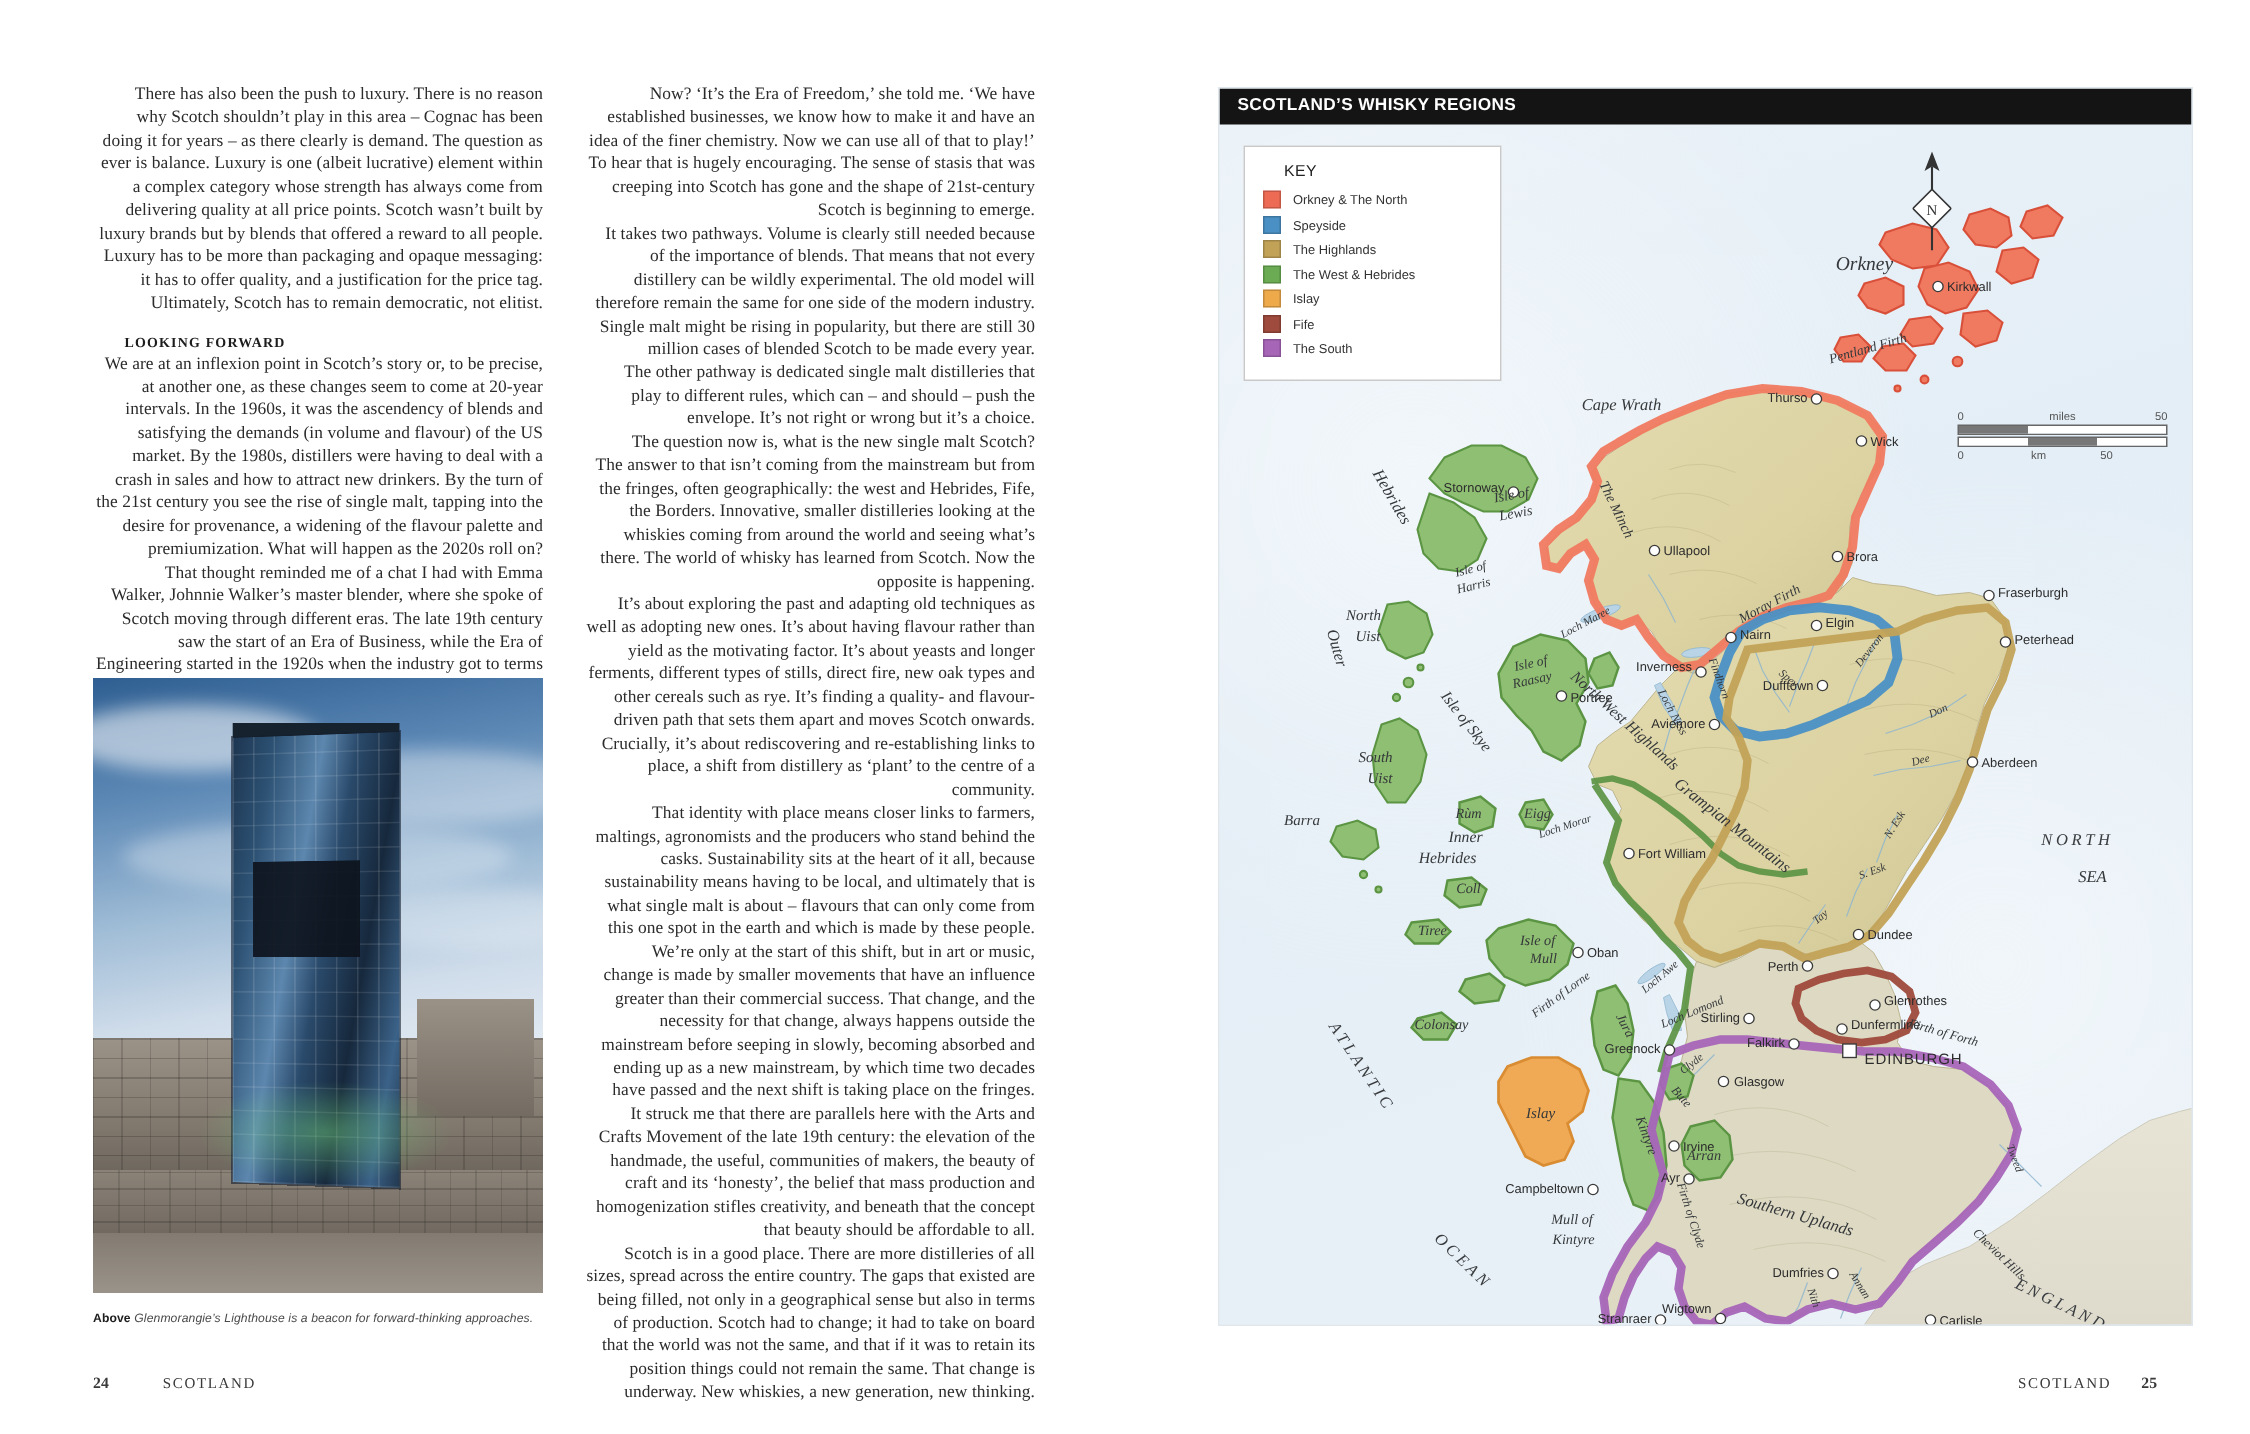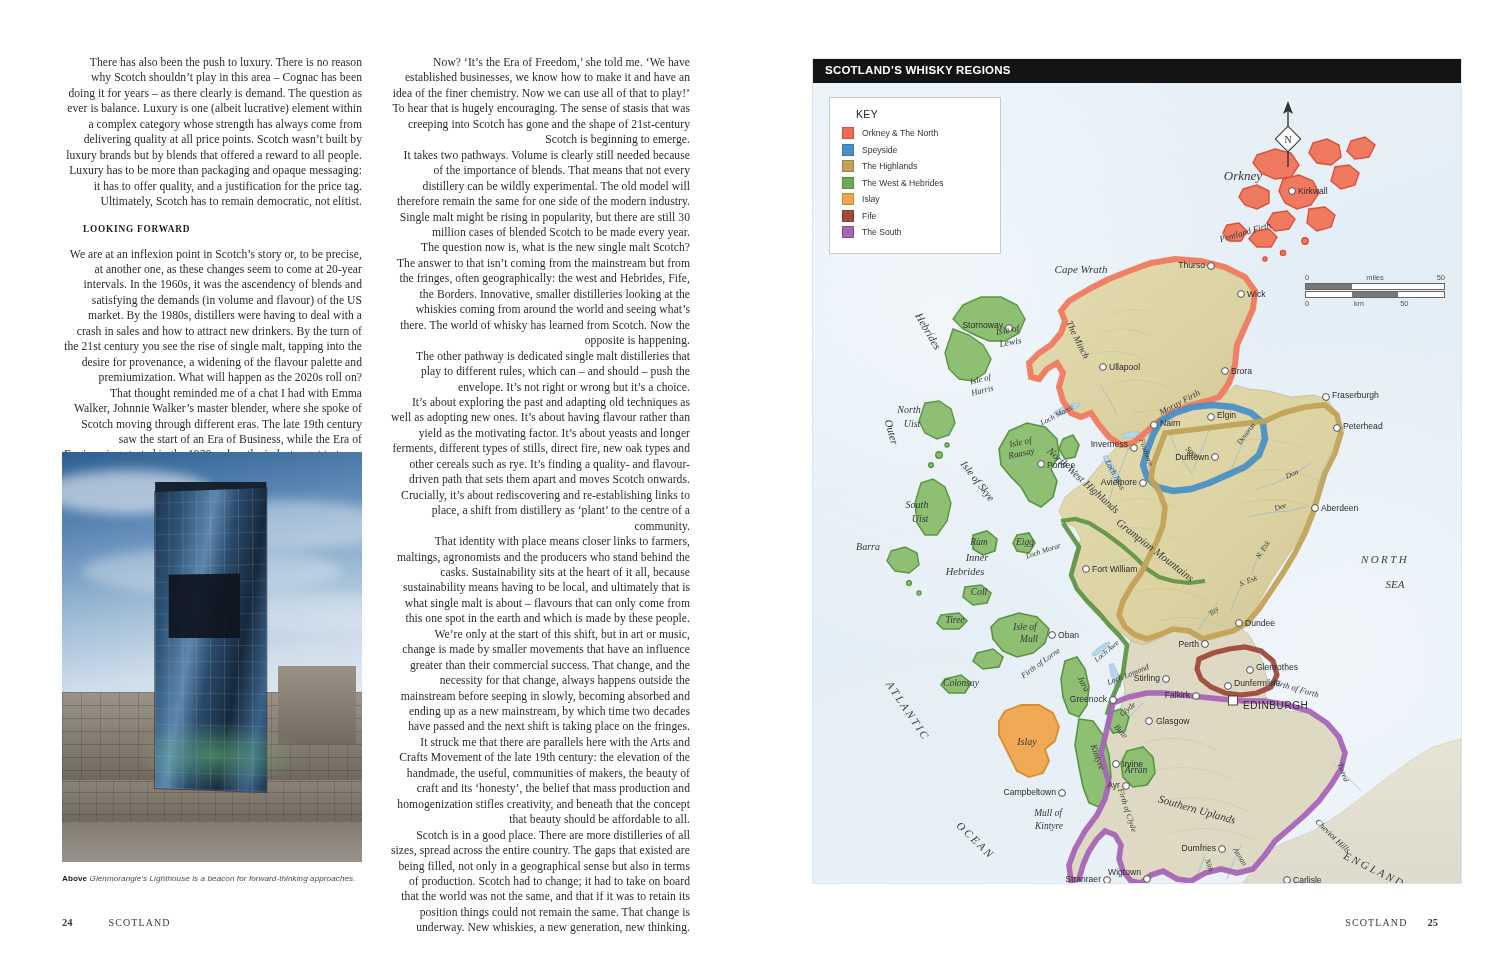--- a/index.html
+++ b/index.html
@@ -22,21 +22,21 @@
     font-family:"Liberation Serif", serif;
     font-size:11.6px;
     line-height:15.45px;
     color:#2b2b2b;
     text-indent:13px;
     text-align:right;
     letter-spacing:.005em;
   }
   .col p.noindent{text-indent:0;}
   h2.section-head{
-    margin:14px 0 13px 0;
+    margin:14px 0 1px 0;
     font-family:"Liberation Serif", serif;
     font-size:9.3px;
     letter-spacing:.085em;
     font-weight:700;
     color:#1d1d1d;
     text-transform:uppercase;
     padding-left:21px;
   }
 
   
@@ -136,22 +136,22 @@
     <div class="col col-1">
       <p>There has also been the push to luxury. There is no reason why Scotch shouldn’t play in this area – Cognac has been doing it for years – as there clearly is demand. The question as ever is balance. Luxury is one (albeit lucrative) element within a complex category whose strength has always come from delivering quality at all price points. Scotch wasn’t built by luxury brands but by blends that offered a reward to all people. Luxury has to be more than packaging and opaque messaging: it has to offer quality, and a justification for the price tag. Ultimately, Scotch has to remain democratic, not elitist.</p>
       <h2 class="section-head">LOOKING FORWARD</h2>
       <p class="noindent">We are at an inflexion point in Scotch’s story or, to be precise, at another one, as these changes seem to come at 20-year intervals. In the 1960s, it was the ascendency of blends and satisfying the demands (in volume and flavour) of the US market. By the 1980s, distillers were having to deal with a crash in sales and how to attract new drinkers. By the turn of the 21st century you see the rise of single malt, tapping into the desire for provenance, a widening of the flavour palette and premiumization. What will happen as the 2020s roll on?</p>
       <p>That thought reminded me of a chat I had with Emma Walker, Johnnie Walker’s master blender, where she spoke of Scotch moving through different eras. The late 19th century saw the start of an Era of Business, while the Era of Engineering started in the 1920s when the industry got to terms with how to make whisky at scale. The Era of Science started in the 1970s as the secrets of whisky were explored.</p>
     </div>
 
     <div class="col col-2">
       <p>Now? ‘It’s the Era of Freedom,’ she told me. ‘We have established businesses, we know how to make it and have an idea of the finer chemistry. Now we can use all of that to play!’ To hear that is hugely encouraging. The sense of stasis that was creeping into Scotch has gone and the shape of 21st-century Scotch is beginning to emerge.</p>
       <p>It takes two pathways. Volume is clearly still needed because of the importance of blends. That means that not every distillery can be wildly experimental. The old model will therefore remain the same for one side of the modern industry. Single malt might be rising in popularity, but there are still 30 million cases of blended Scotch to be made every year.</p>
+      <p>The other pathway is dedicated single malt distilleries that play to different rules, which can – and should – push the envelope. It’s not right or wrong but it’s a choice.</p>
       <p>The question now is, what is the new single malt Scotch? The answer to that isn’t coming from the mainstream but from the fringes, often geographically: the west and Hebrides, Fife, the Borders. Innovative, smaller distilleries looking at the whiskies coming from around the world and seeing what’s there. The world of whisky has learned from Scotch. Now the opposite is happening.</p>
-      <p>The other pathway is dedicated single malt distilleries that play to different rules, which can – and should – push the envelope. It’s not right or wrong but it’s a choice.</p>
       <p>It’s about exploring the past and adapting old techniques as well as adopting new ones. It’s about having flavour rather than yield as the motivating factor. It’s about yeasts and longer ferments, different types of stills, direct fire, new oak types and other cereals such as rye. It’s finding a quality- and flavour-driven path that sets them apart and moves Scotch onwards. Crucially, it’s about rediscovering and re-establishing links to place, a shift from distillery as ‘plant’ to the centre of a community.</p>
       <p>That identity with place means closer links to farmers, maltings, agronomists and the producers who stand behind the casks. Sustainability sits at the heart of it all, because sustainability means having to be local, and ultimately that is what single malt is about – flavours that can only come from this one spot in the earth and which is made by these people.</p>
       <p>We’re only at the start of this shift, but in art or music, change is made by smaller movements that have an influence greater than their commercial success. That change, and the necessity for that change, always happens outside the mainstream before seeping in slowly, becoming absorbed and ending up as a new mainstream, by which time two decades have passed and the next shift is taking place on the fringes.</p>
       <p>It struck me that there are parallels here with the Arts and Crafts Movement of the late 19th century: the elevation of the handmade, the useful, communities of makers, the beauty of craft and its ‘honesty’, the belief that mass production and homogenization stifles creativity, and beneath that the concept that beauty should be affordable to all.</p>
       <p>Scotch is in a good place. There are more distilleries of all sizes, spread across the entire country. The gaps that existed are being filled, not only in a geographical sense but also in terms of production. Scotch had to change; it had to take on board that the world was not the same, and that if it was to retain its position things could not remain the same. That change is underway. New whiskies, a new generation, new thinking.</p>
     </div>
 
     <div class="photo-wrap">
       <div class="photo">
         <div class="sky"></div>

